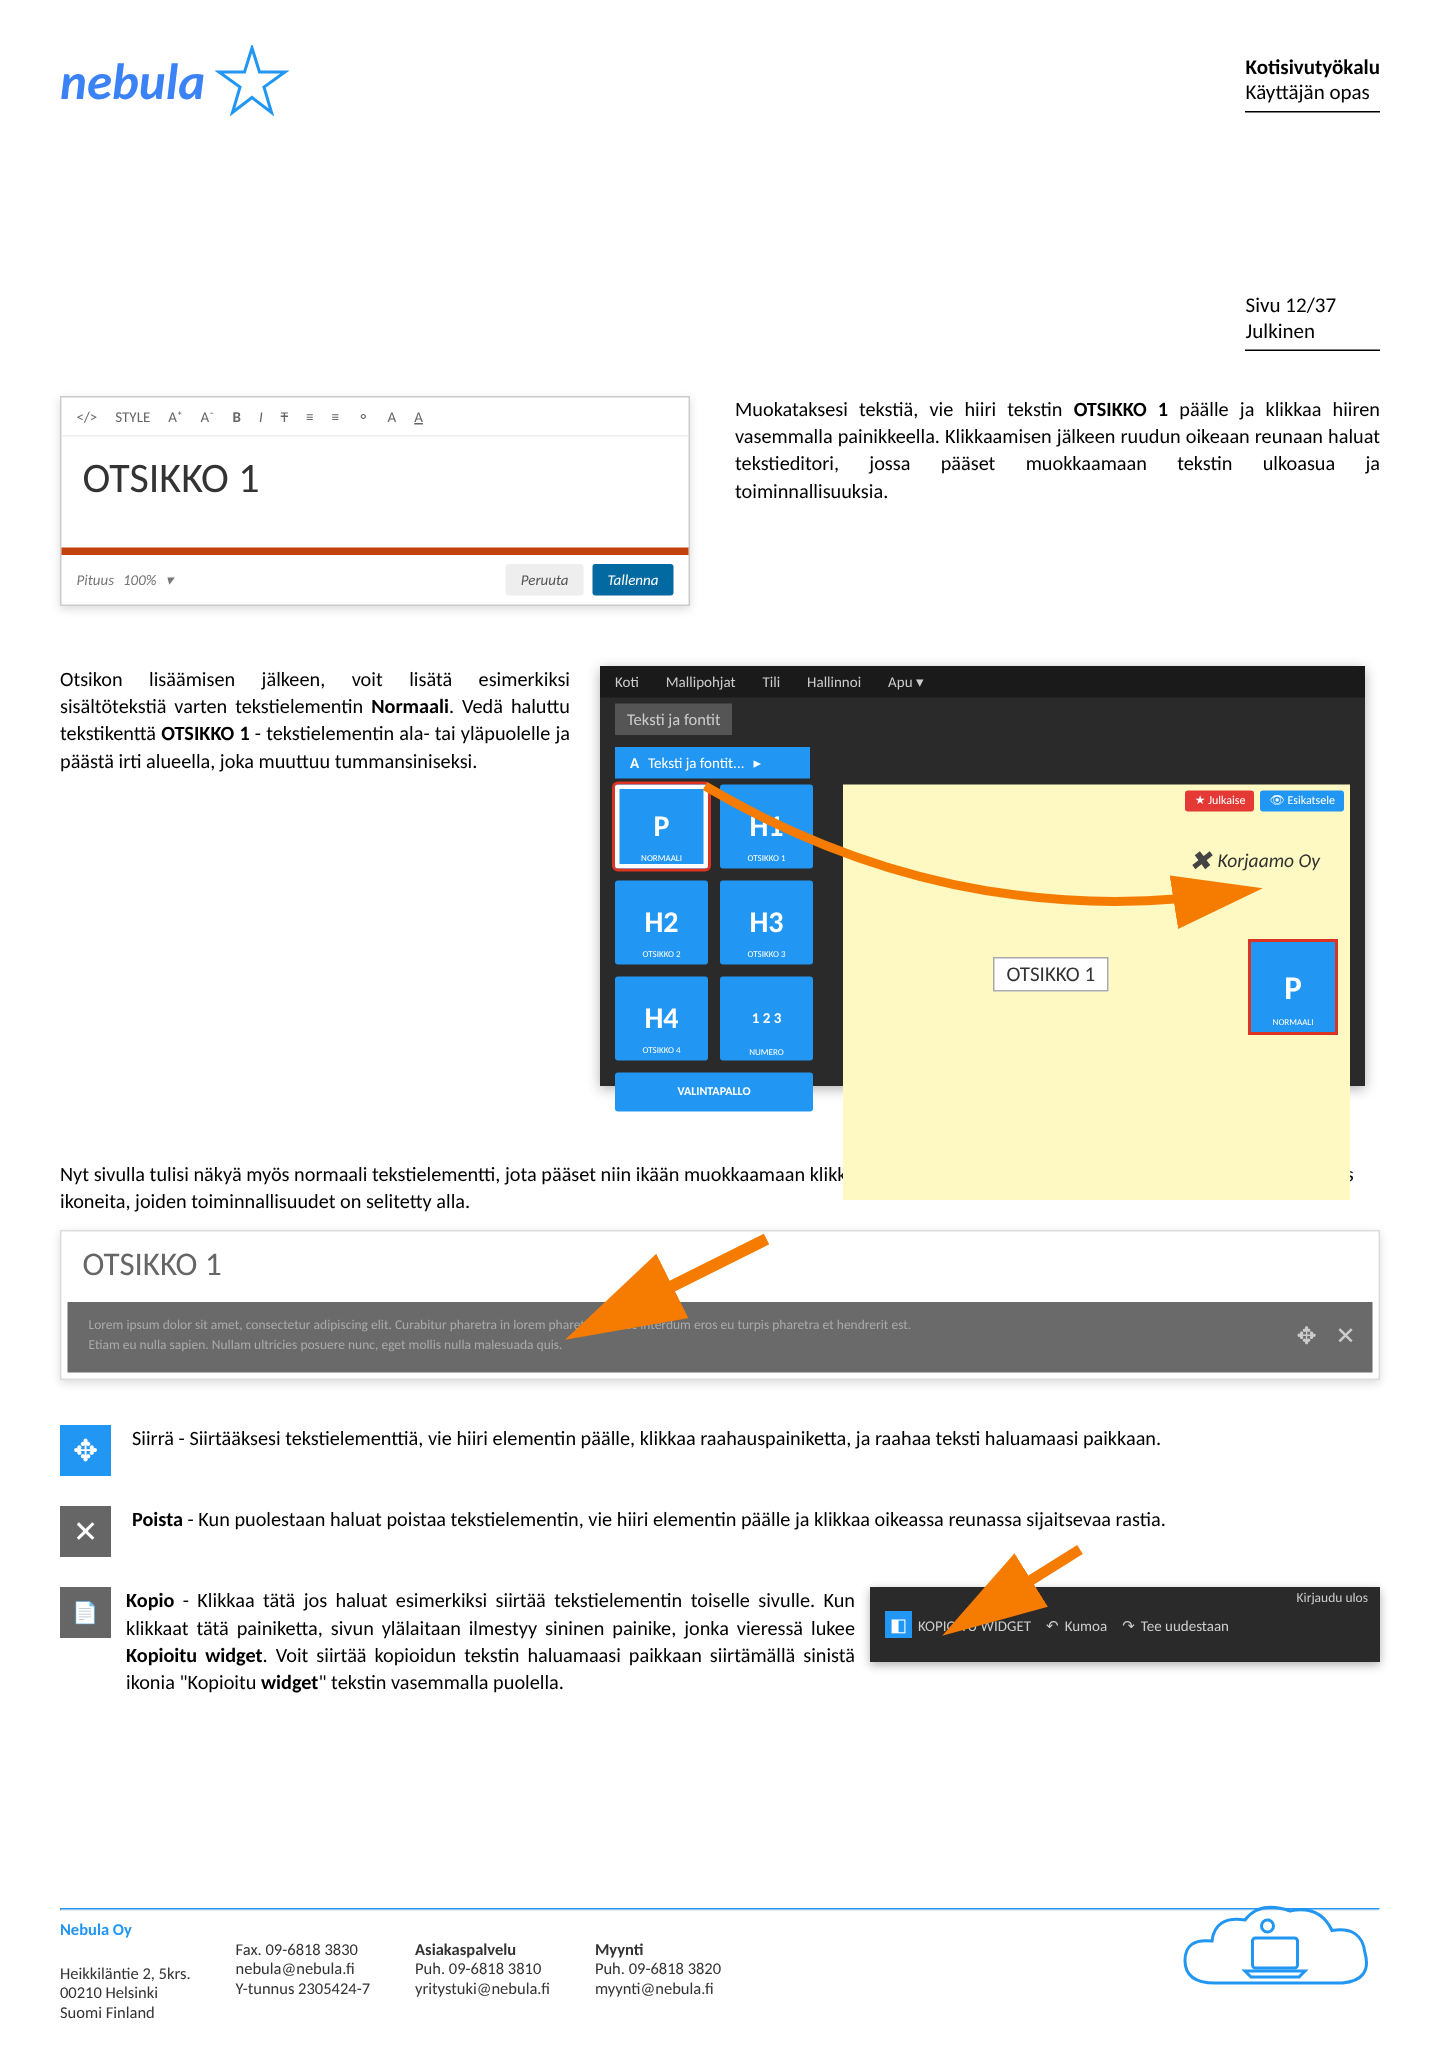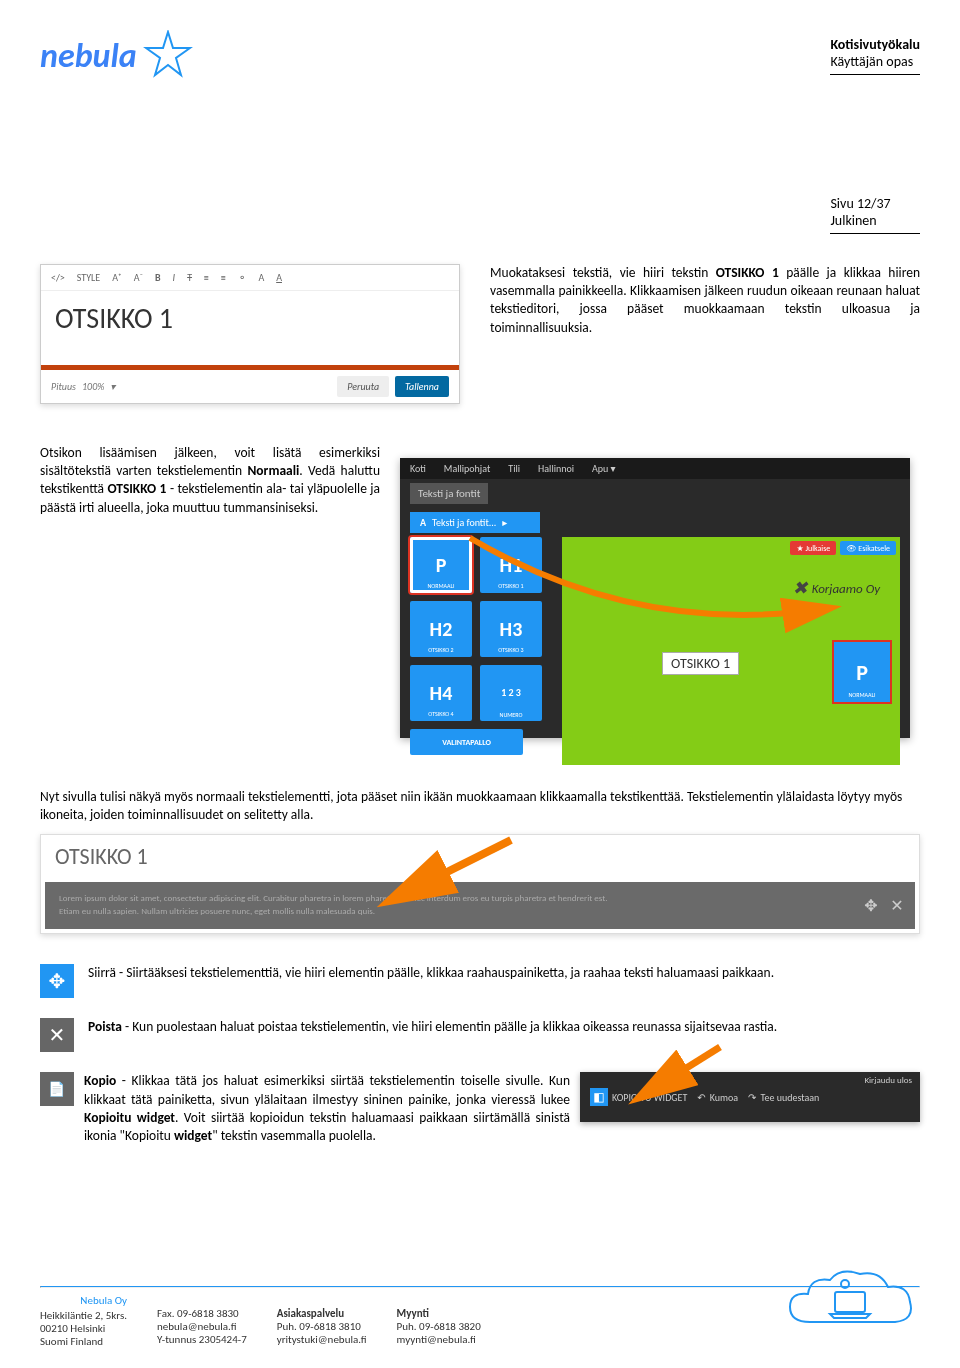--- a/index.html
+++ b/index.html
@@ -46,35 +46,35 @@
   .ed-btn-gray { background: #eee; color: #555; }
   .ed-btn-blue { background: #0369a1; color: #fff; }
   .sec1-text { flex: 1; font-size: 13.5px; text-align: justify; line-height: 1.35; }
   .sec1-text .bold { font-weight: bold; }
 
   
   .sec2 { display: flex; gap: 20px; align-items: flex-start; margin-bottom: 50px; }
   .sec2-text { width: 340px; font-size: 13.5px; text-align: justify; line-height: 1.35; }
   .panel-shot {
     width: 510px; height: 280px; background: #2a2a2a;
-    box-shadow: 0 2px 8px rgba(0,0,0,0.3); position: relative; margin-top: 14px;
+    box-shadow: 0 2px 8px rgba(0,0,0,0.3); position: relative;
   }
   .panel-nav { display: flex; gap: 18px; padding: 4px 10px; background: #1a1a1a; color: #ccc; font-size: 10px; }
   .panel-tag { background: #555; color: #ccc; font-size: 11px; padding: 4px 8px; margin: 4px 10px; display: inline-block; }
   .panel-body { display: flex; padding: 0 10px; gap: 10px; }
   .tile-grid { display: grid; grid-template-columns: 62px 62px; gap: 8px; }
   .tile {
     height: 56px; background: #2196f3; color: #fff; font-size: 20px; font-weight: bold;
     display: flex; flex-direction: column; align-items: center; justify-content: center;
     border-radius: 2px; position: relative;
   }
   .tile-sub { font-size: 6px; font-weight: normal; position: absolute; bottom: 3px; }
   .tile-circled { box-shadow: 0 0 0 3px #fff inset, 0 0 0 2px #d32; }
   .preview-side {
-    flex: 1; background: #84cc16; margin-left: 10px; position: relative; height: 228px; padding-left: 36px;
+    flex: 1; background: #fef9c3; margin-left: 10px; position: relative; height: 277px; padding-left: 36px;
   }
   .prev-bar { position: absolute; top: 4px; right: 4px; display: flex; gap: 4px; }
   .prev-badge { padding: 2px 6px; font-size: 8px; border-radius: 2px; color: #fff; }
   .pb-red { background: #e53935; }
   .pb-blue { background: #2196f3; }
   .prev-title { position: absolute; top: 40px; right: 20px; font-size: 13px; font-style: italic; color: #333; display: flex; align-items: center; gap: 4px; }
   .wrench-icon { font-size: 18px; color: #444; }
   .prev-otsikko {
     position: absolute; top: 115px; left: 100px; background: #fff; border: 1px solid #aaa;
     padding: 2px 8px; font-size: 14px; color: #333;
@@ -128,21 +128,21 @@
   .kopio-blue { width: 18px; height: 18px; background: #2196f3; display: flex; align-items: center; justify-content: center; color: #fff; font-size: 12px; }
   .kopio-logout { position: absolute; top: 2px; right: 8px; font-size: 9px; color: #ccc; }
   .kopio-arrow { position: absolute; top: -30px; left: 40px; width: 120px; height: 70px; pointer-events: none; }
 
   
   .footer {
     position: absolute; bottom: 20px; left: 40px; right: 40px;
     display: flex; gap: 30px; font-size: 11px; color: #333;
   }
   .footer-col { display: flex; flex-direction: column; }
-  .footer-title { color: #2196f3; font-weight: normal; margin-bottom: 2px; text-align: right; }
+  .footer-title { color: #2196f3; font-weight: bold; margin-bottom: 16px; }
   .footer-rule { position: absolute; top: -8px; left: 0; right: 0; border-top: 1px solid #2196f3; }
   .footer-cloud {
     position: absolute; right: 0; bottom: -4px; width: 140px; height: 90px;
   }
 </style>
 </head>
 <body>
 
 <div class="header">
   <div class="logo-wrap">
@@ -238,21 +238,21 @@
             </div>
           <div class="tile">
               <span>H4</span>
               <span class="tile-sub">OTSIKKO 4</span>
             </div>
           <div class="tile" style="font-size:10px;line-height:1">
               <span>1 2 3</span>
               <span class="tile-sub">NUMERO</span>
             </div>
         </div>
-        <div class="tile" style="width:113px;height:26px;font-size:8px">VALINTAPALLO</div>
+        <div class="tile" style="width:132px;height:26px;font-size:8px">VALINTAPALLO</div>
       </div>
       <div class="preview-side">
         <div class="prev-bar">
           <span class="prev-badge pb-red">★ Julkaise</span>
           <span class="prev-badge pb-blue">👁 Esikatsele</span>
         </div>
         <div class="prev-title">
           <span class="wrench-icon">✖</span>
           <span>Korjaamo Oy</span>
         </div>

